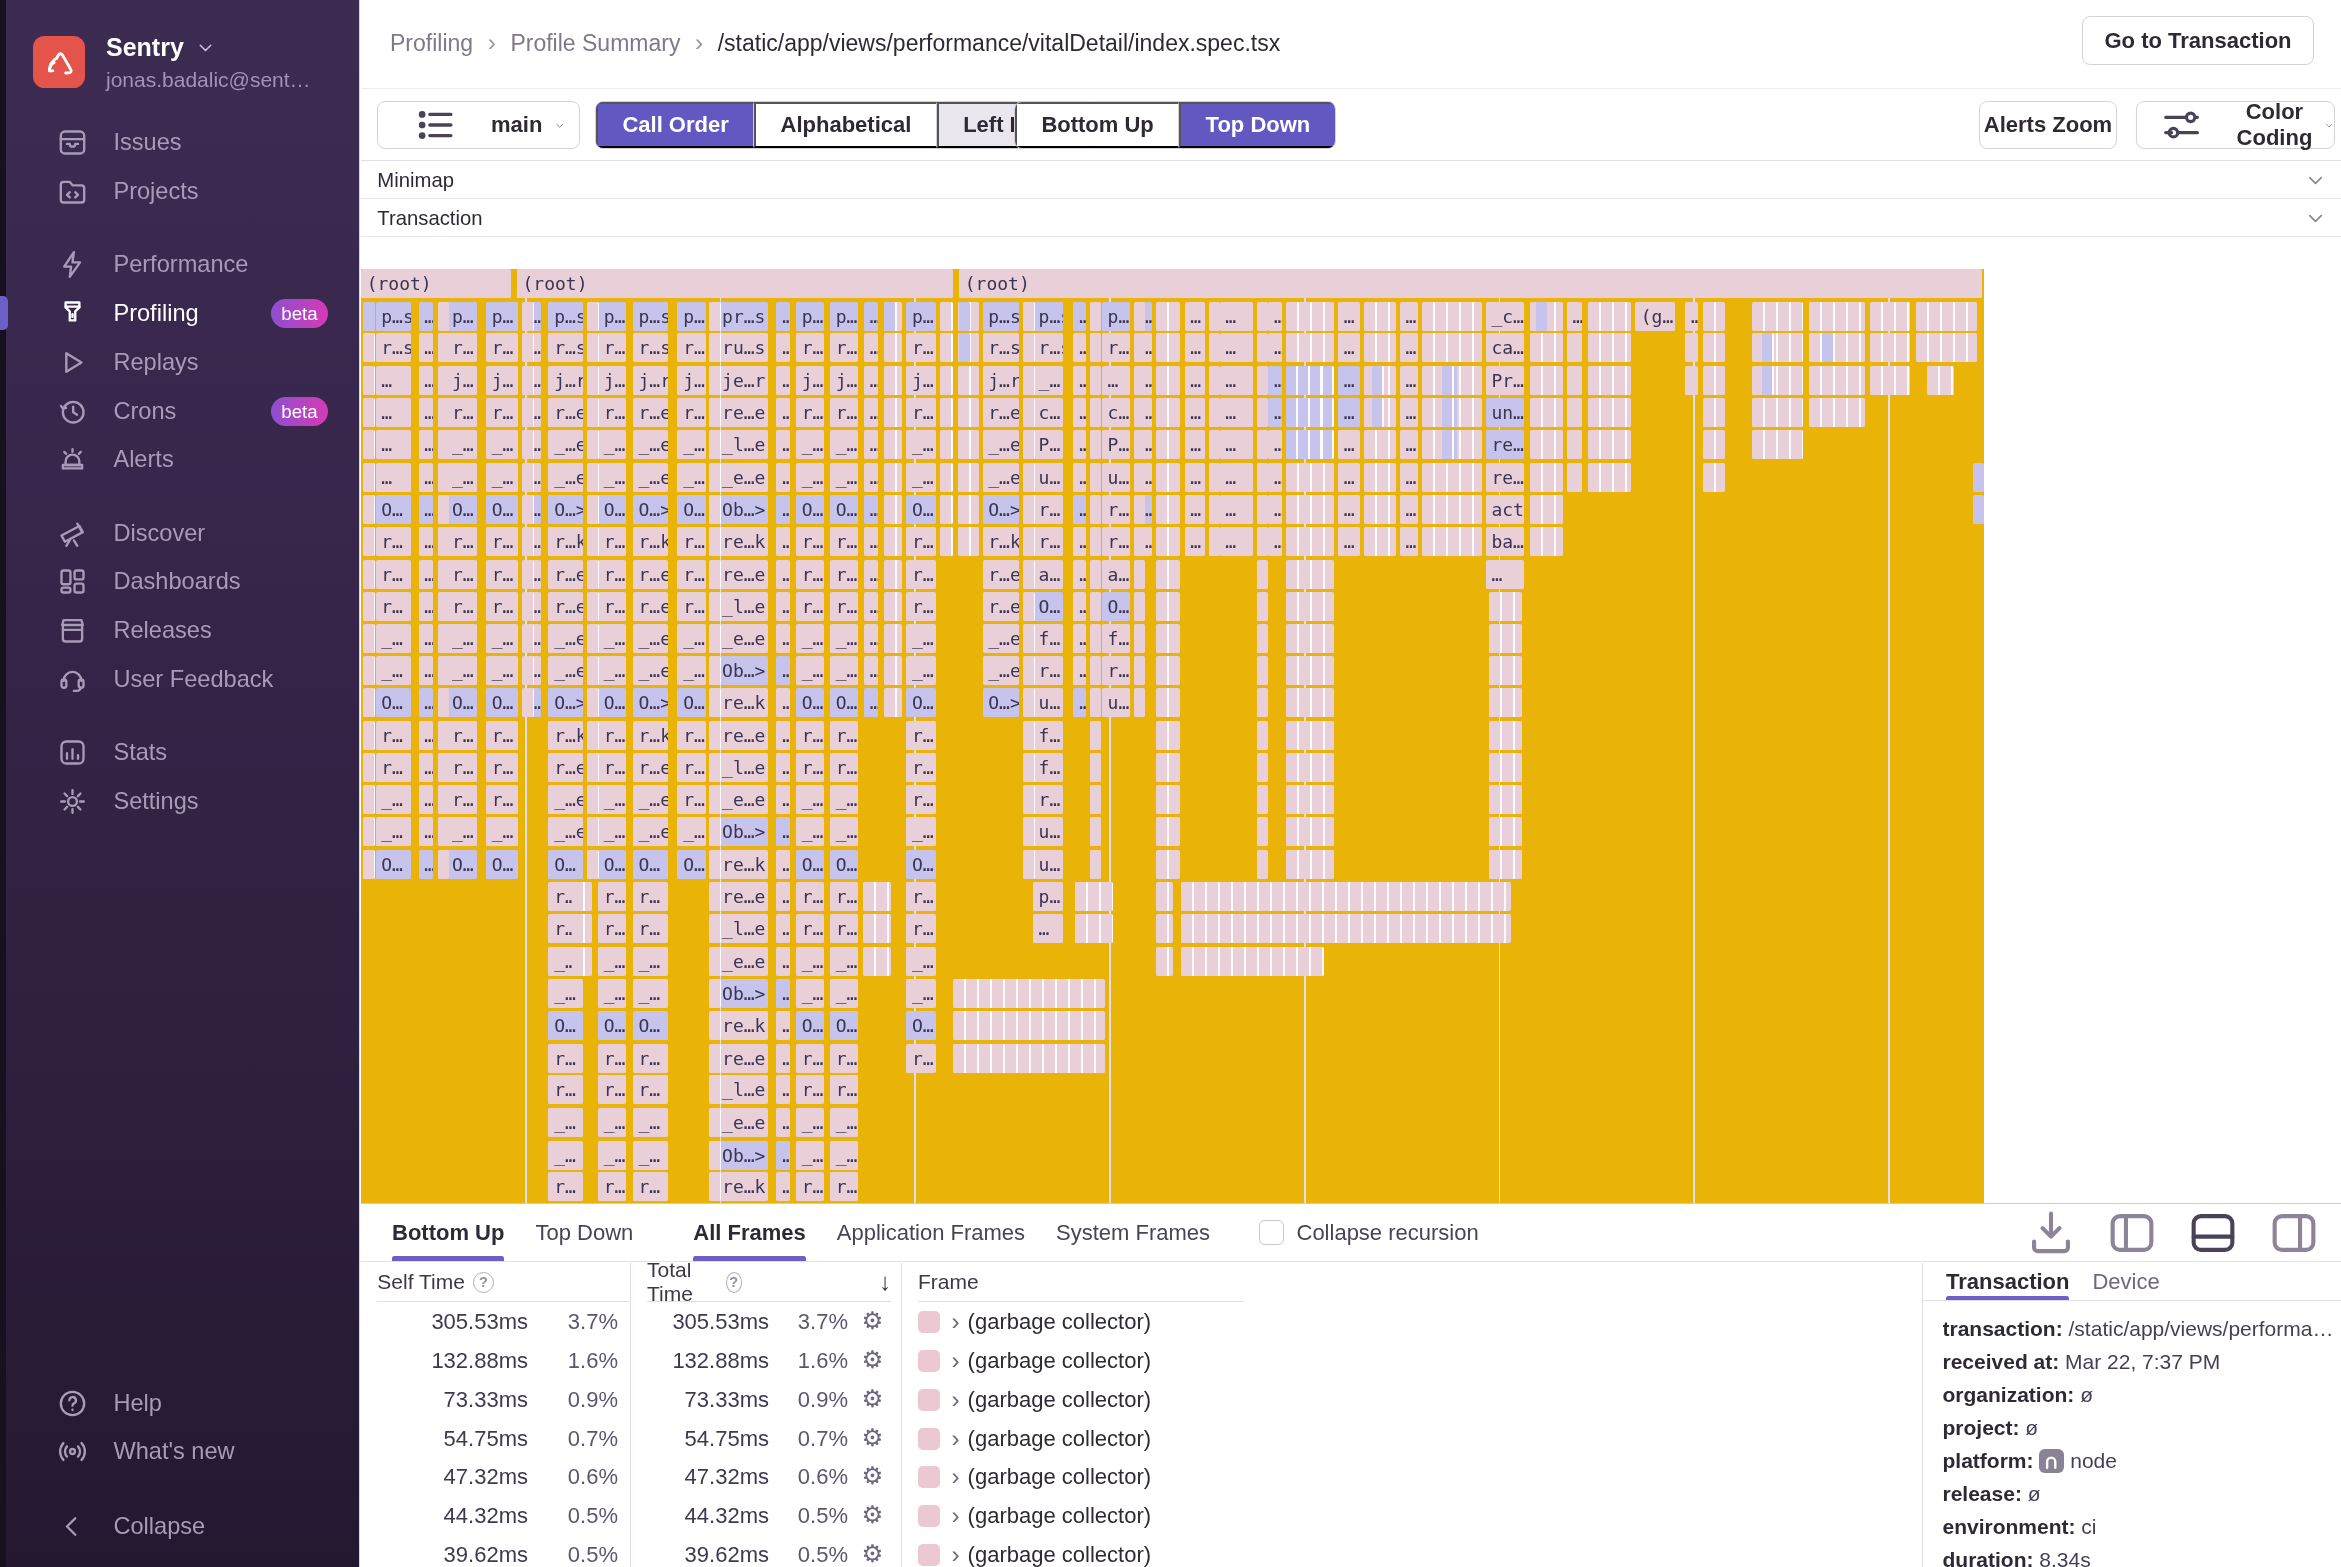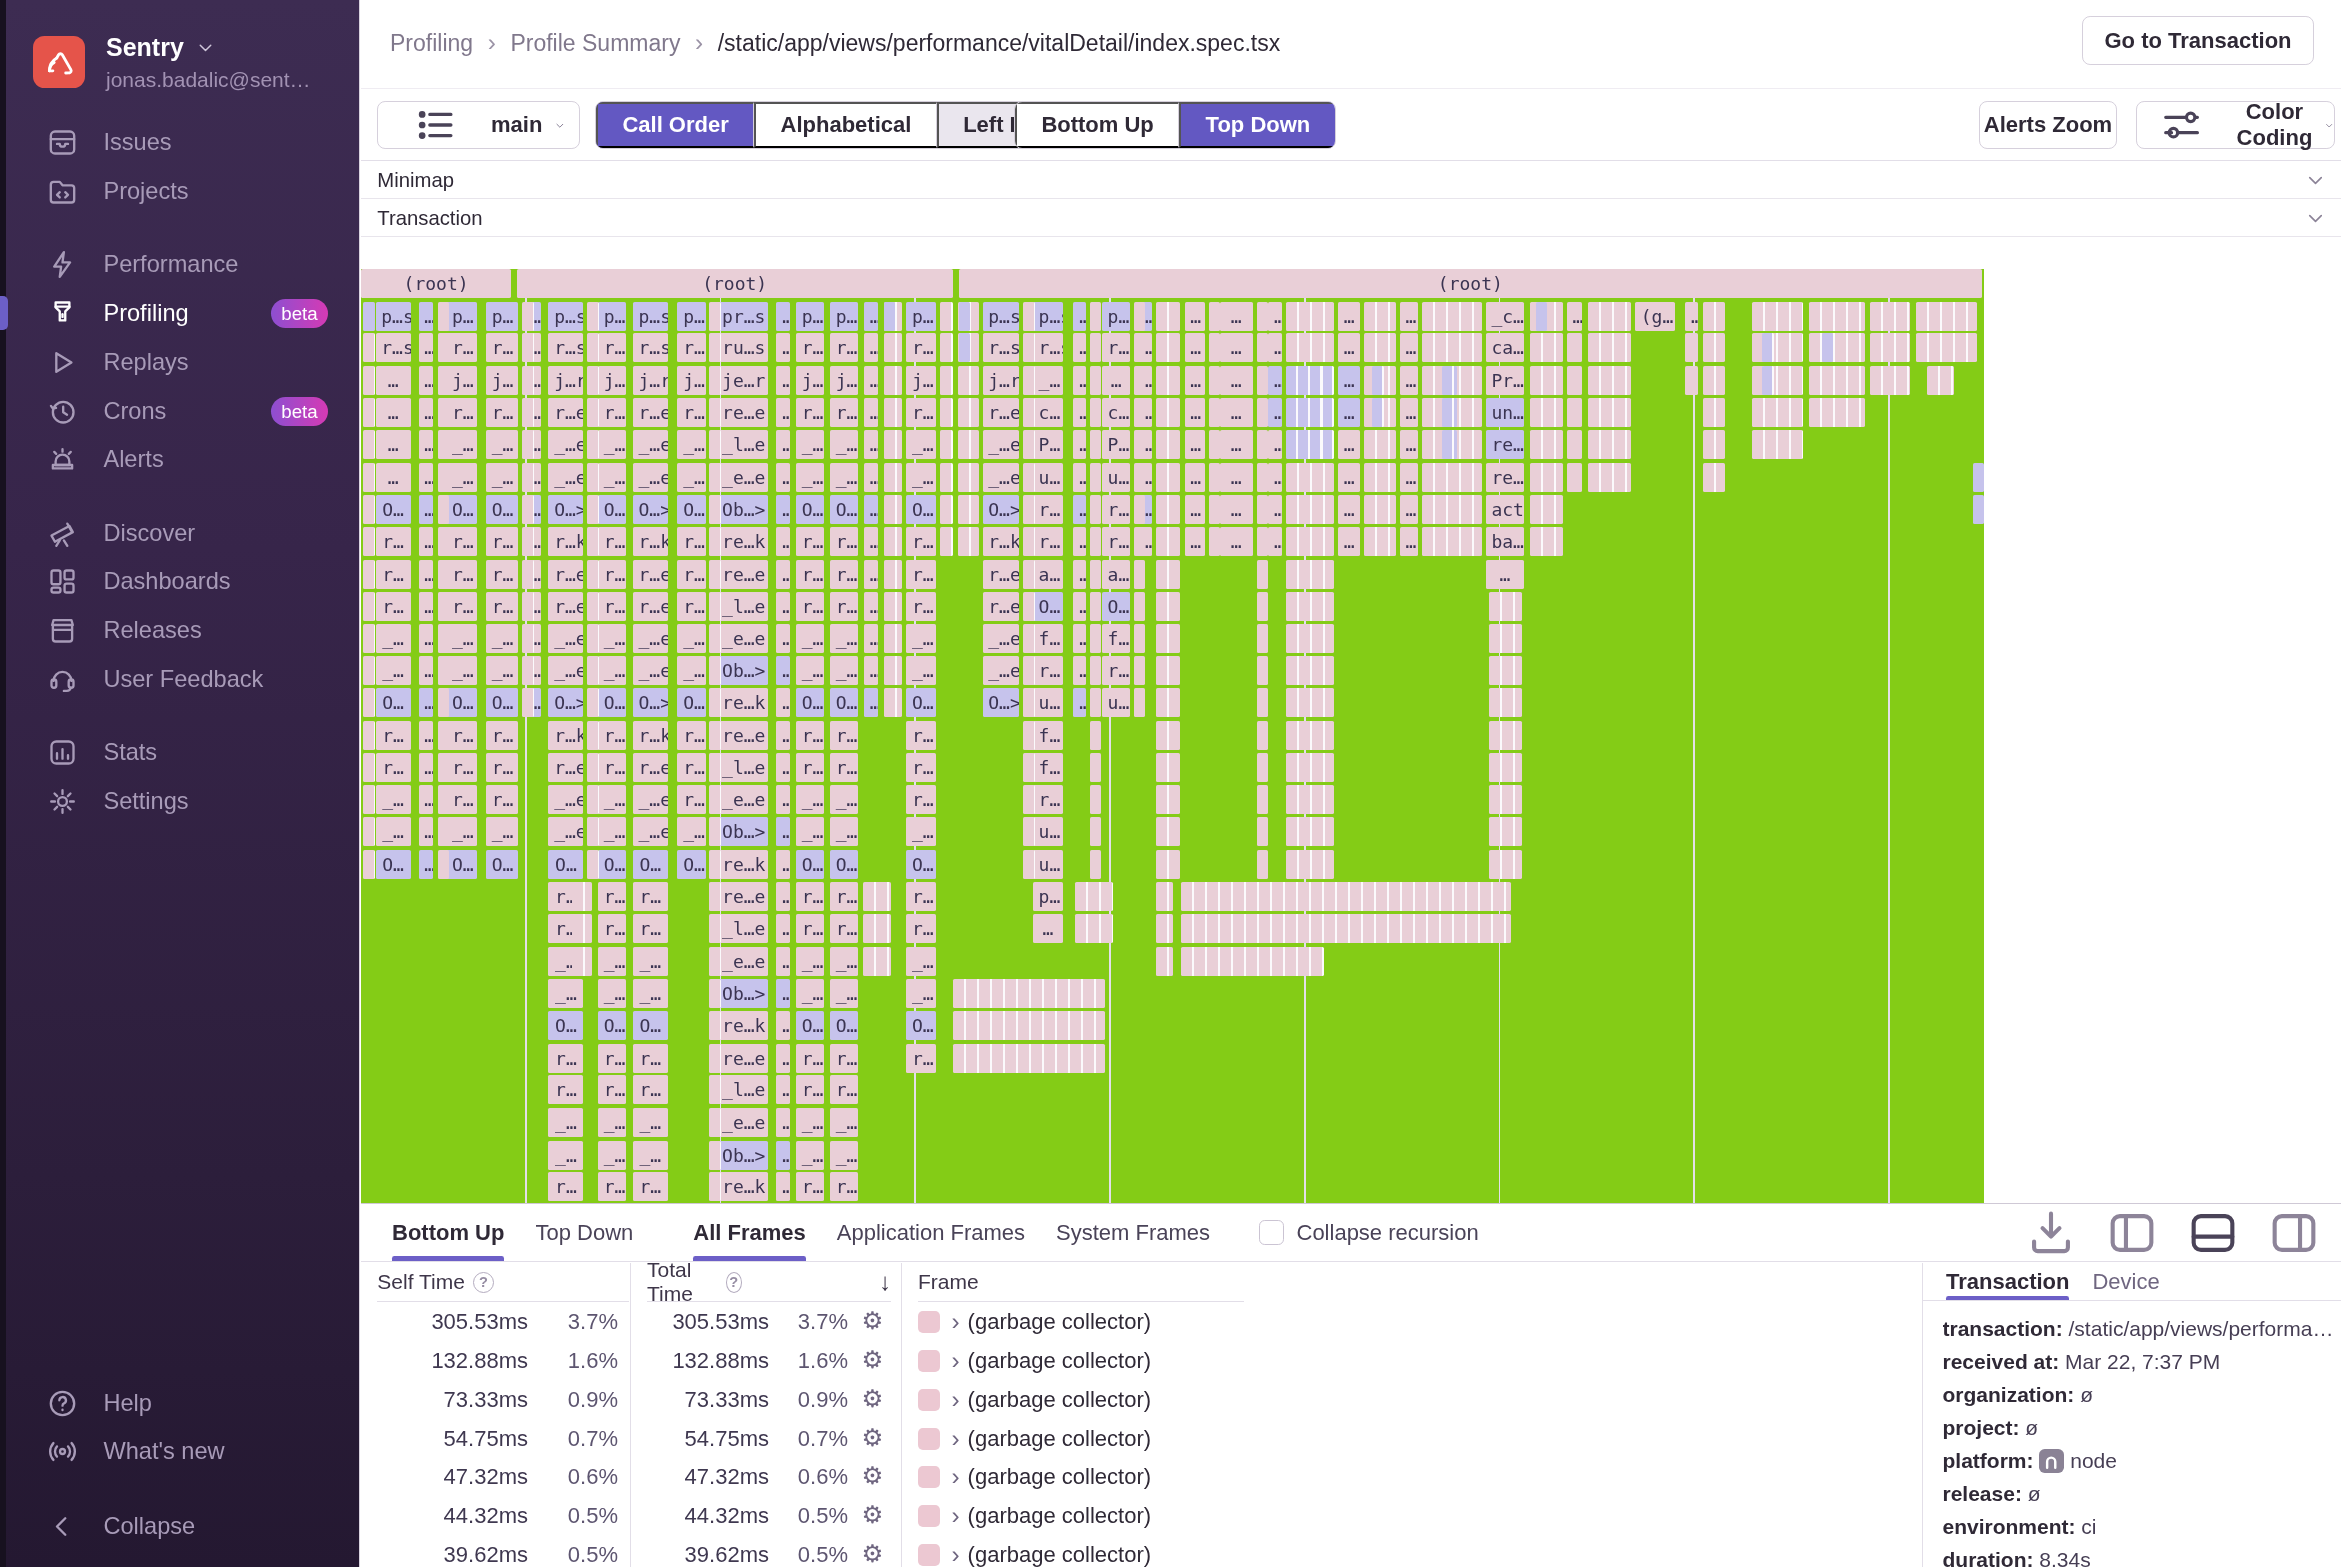--- a/index.html
+++ b/index.html
@@ -8,21 +8,21 @@
 
   
   #sidebar { position:absolute; left:0; top:0; width:360px; height:1567px;
     background:linear-gradient(180deg,#3d2c52 0%,#37254a 35%,#2c1e3b 75%,#241831 100%);
     border-right:0.8px solid #d9d3df; }
   #sidebar .edge { position:absolute; left:0; top:0; width:5.7px; height:100%; background:#17111f; }
   .logo-box { position:absolute; left:33px; top:36px; width:52px; height:52px; border-radius:11.4px;
     background:#e5544a; display:flex; align-items:center; justify-content:center; }
   .org-row { position:absolute; left:106px; top:33px; color:#fff; font-size:25px; font-weight:bold; display:flex; align-items:center; gap:11.4px;}
   .org-email { position:absolute; left:106px; top:68px; color:#a292b3; font-size:21px; }
-  .nav-item { position:absolute; left:0; width:360px; height:49px; display:flex; align-items:center; color:#a89bb8; cursor:pointer; }
+  .nav-item { position:absolute; left:0; width:360px; height:49px; display:flex; align-items:center; color:#a89bb8; cursor:pointer;padding-left:10px; }
   .nav-item .nicon { width:33px; height:33px; margin-left:46px; flex:none; }
   .nav-item .nlabel { margin-left:24.4px; font-size:23.6px; white-space:nowrap; }
   .nav-item.active { color:#fff; }
   .nav-item .active-bar { display:none; }
   .nav-item.active .active-bar { display:block; position:absolute; left:0; top:7.3px; width:8.1px; height:34px;
     background:#6c5fc7; border-radius:0 4.9px 4.9px 0; }
   .beta-badge { position:absolute; left:271px; width:57px; height:29px; border-radius:14.6px;
     color:#fff; font-size:18.7px; display:flex; align-items:center; justify-content:center; }
   svg.icon { display:block; width:100%; height:100%; fill:none; stroke:currentColor; stroke-width:1.7; stroke-linecap:round; stroke-linejoin:round; }
 
@@ -60,21 +60,21 @@
   
   .strip { position:absolute; left:361px; width:1981px; background:#fff; }
   #minimap-row { top:161px; height:38px; border-bottom:0.8px solid #e8e5ec; }
   #transaction-row { top:200px; height:37px; border-bottom:0.8px solid #e8e5ec; }
   #profile-row { top:238px; height:30px; }
   .strip .slabel { position:absolute; left:16.3px; top:50%; transform:translateY(-50%); font-size:20.3px; color:#2f2936; }
   .strip .chev { position:absolute; right:14.6px; top:50%; transform:translateY(-50%); width:23px; height:23px; color:#8c8498; cursor:pointer;}
   .tick { position:absolute; top:50%; transform:translate(-50%,-50%); font-family:"DejaVu Sans Mono", monospace; font-size:19.5px; color:#3b3450; }
 
   
-  #flame { position:absolute; left:361px; top:269px; width:1623px; height:934px; background:#84cc16; overflow:hidden; cursor:crosshair;text-align:center;}
+  #flame { position:absolute; left:361px; top:269px; width:1623px; height:934px; background:#eab308; overflow:hidden; cursor:crosshair;}
   .gridline { position:absolute; top:0; bottom:0; width:1.6px; background:#e3dfe9; }
   .fcell { position:absolute; height:29px; line-height:29px; font-family:"DejaVu Sans Mono", monospace;
     font-size:18px; color:#3b3452; padding:0 5.7px; overflow:hidden; white-space:nowrap; border-radius:1.6px; }
   .fp  { background:#e9cfd7; }
   .fv  { background:#c6c3ec; }
   .fpc { background:repeating-linear-gradient(90deg,#e9cfd7 0px,#e9cfd7 10.6px,#fbfafc 10.6px,#fbfafc 13px); }
   .fvc { background:repeating-linear-gradient(90deg,#c6c3ec 0px,#c6c3ec 9.8px,#fbfafc 9.8px,#fbfafc 12.2px); }
 
   
   #bottom { position:absolute; left:361px; top:1203px; width:1981px; height:365px; background:#fff; border-top:0.8px solid #cfc9d6; }

